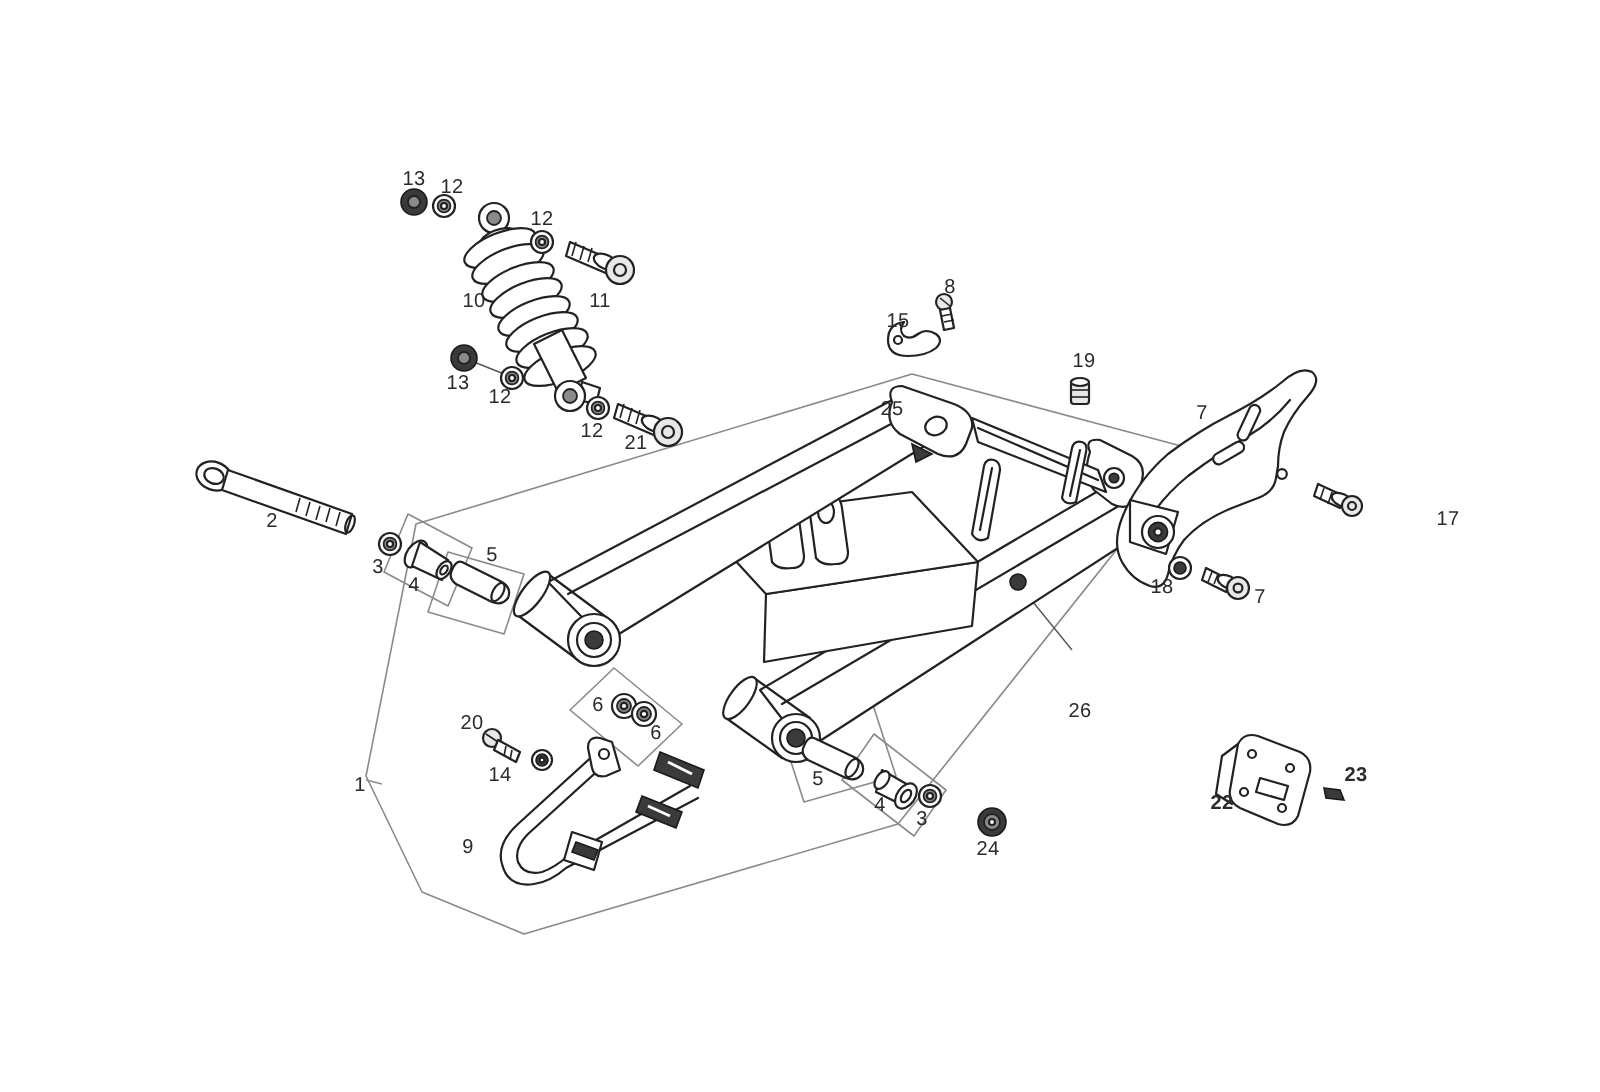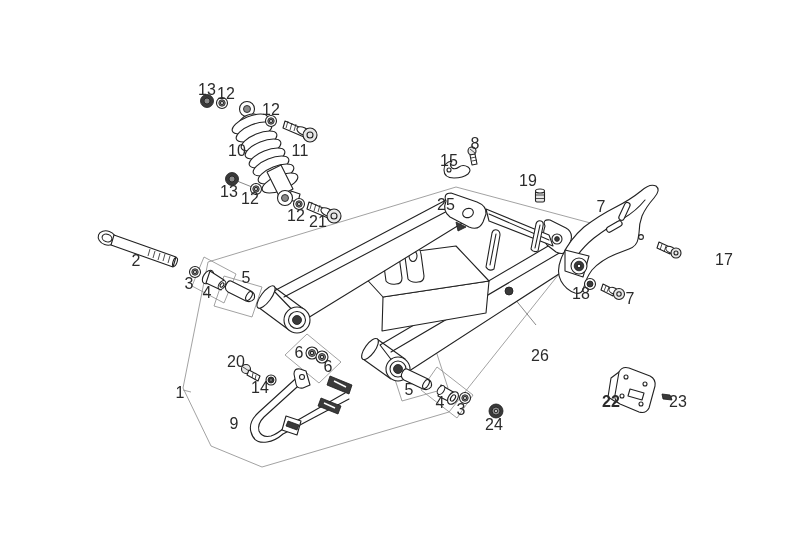--- a/index.html
+++ b/index.html
@@ -1,19 +1,19 @@
 <!DOCTYPE html>
 <html><head>
 <meta charset="utf-8">
 <style>
   html,body{margin:0;padding:0;background:#ffffff;}
   .canvas{position:relative;width:800px;height:546px;background:#ffffff;overflow:hidden;
           font-family:"Liberation Sans",sans-serif;}
   .canvas svg{position:absolute;left:0;top:0;}
-  .part-label{position:absolute;transform:translate(-50%,-50%);font-size:16px;
+  .part-label{position:absolute;transform:translate(-50%,-50%);font-size:10px;
               color:#2b2b2b;letter-spacing:.2px;white-space:nowrap;}
   
   .s  {fill:none;stroke:#222;stroke-width:1.1;stroke-linecap:round;stroke-linejoin:round;}
   .sf {fill:#ffffff;stroke:#222;stroke-width:1.1;stroke-linejoin:round;}
   .sfg{fill:#e8e8e8;stroke:#222;stroke-width:1.1;stroke-linejoin:round;}
   .dk {fill:#3a3a3a;stroke:#1a1a1a;stroke-width:0.8;}
   .md {fill:#8a8a8a;stroke:#222;stroke-width:0.9;}
   .thin{fill:none;stroke:#8a8a8a;stroke-width:0.8;stroke-linejoin:round;}
   .hair{fill:none;stroke:#555;stroke-width:0.7;}
   .tick{stroke:#222;stroke-width:0.8;}
@@ -322,26 +322,26 @@
     <div class="part-label" style="left: 475px; top: 144px;">8</div>
     <div class="part-label" style="left: 234px; top: 424px;">9</div>
     <div class="part-label" style="left: 237px; top: 151px;">10</div>
     <div class="part-label" style="left: 300px; top: 119px; margin-top: 32px;">11</div>
     <div class="part-label" style="left: 226px; top: 94px;">12</div>
     <div class="part-label" style="left: 271px; top: 110px;">12</div>
     <div class="part-label" style="left: 250px; top: 199px;">12</div>
     <div class="part-label" style="left: 296px; top: 216px;">12</div>
     <div class="part-label" style="left: 207px; top: 90px;">13</div>
     <div class="part-label" style="left: 229px; top: 192px;">13</div>
-    <div class="part-label" style="left: 260px; top: 388px;">14</div>
+    <div class="part-label" style="left: 250px; top: 388px;">14</div>
     <div class="part-label" style="left: 449px; top: 161px;">15</div>
     <div class="part-label" style="left: 601px; top: 207px;">7</div>
     <div class="part-label" style="left: 724px; top: 260px;">17</div>
     <div class="part-label" style="left: 581px; top: 294px;">18</div>
-    <div class="part-label" style="left: 528px; top: 181px; text-align: right;">19</div>
+    <div class="part-label" style="left: 542px; top: 181px; text-align: right;">19</div>
     <div class="part-label" style="left: 236px; top: 362px;">20</div>
     <div class="part-label" style="left: 318px; top: 222px;">21</div>
     <div class="part-label" style="left: 611px; top: 402px; font-weight: bold;">22</div>
-    <div class="part-label" style="left: 678px; top: 402px;">23</div>
+    <div class="part-label" style="left: 678px; top: 388px; font-weight: bold;">23</div>
     <div class="part-label" style="left: 494px; top: 425px;">24</div>
     <div class="part-label" style="left: 446px; top: 205px;">25</div>
     <div class="part-label" style="left: 540px; top: 330px; margin-top: 26px;">26</div>
   </div>
 
 </body></html>

